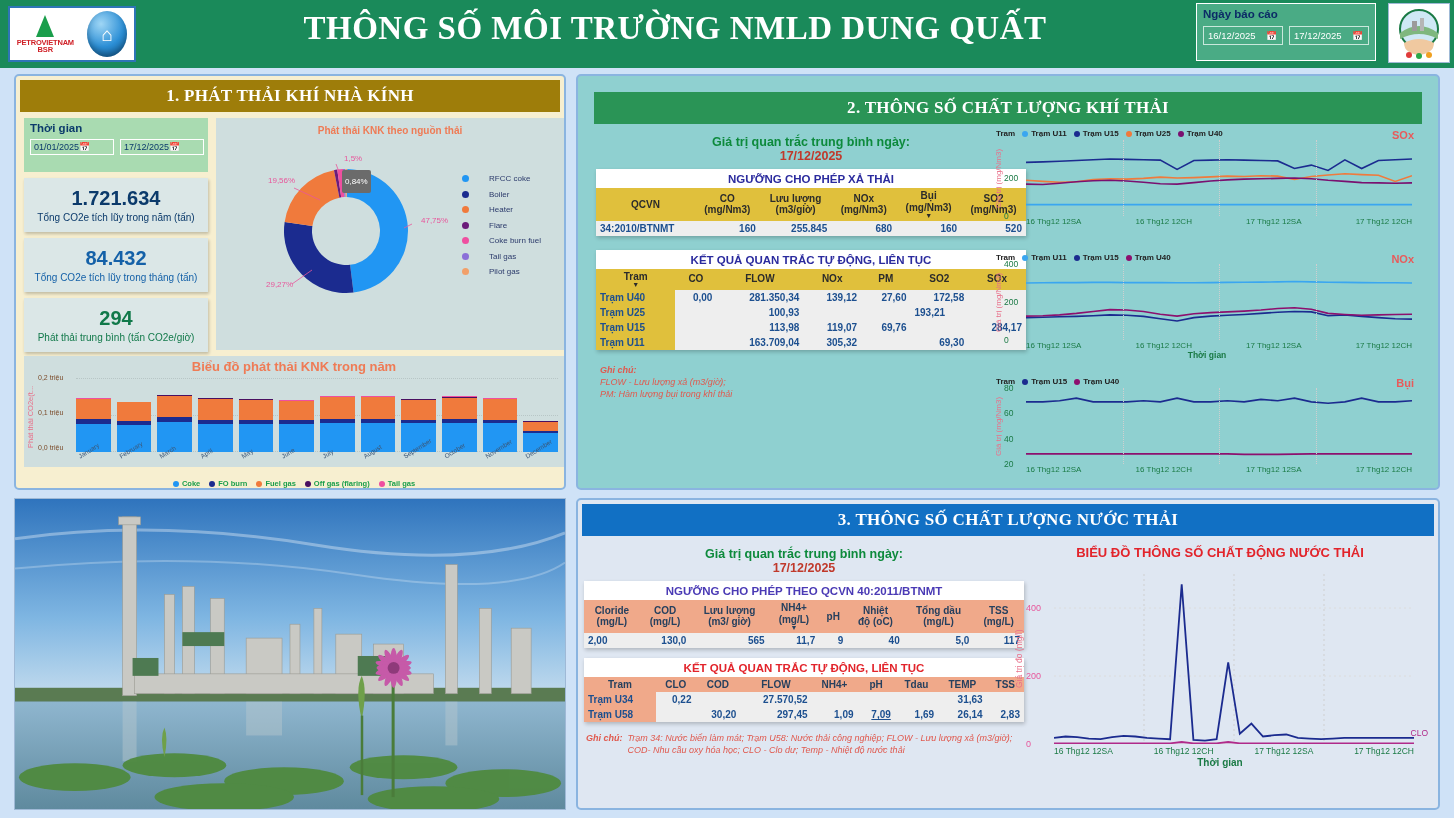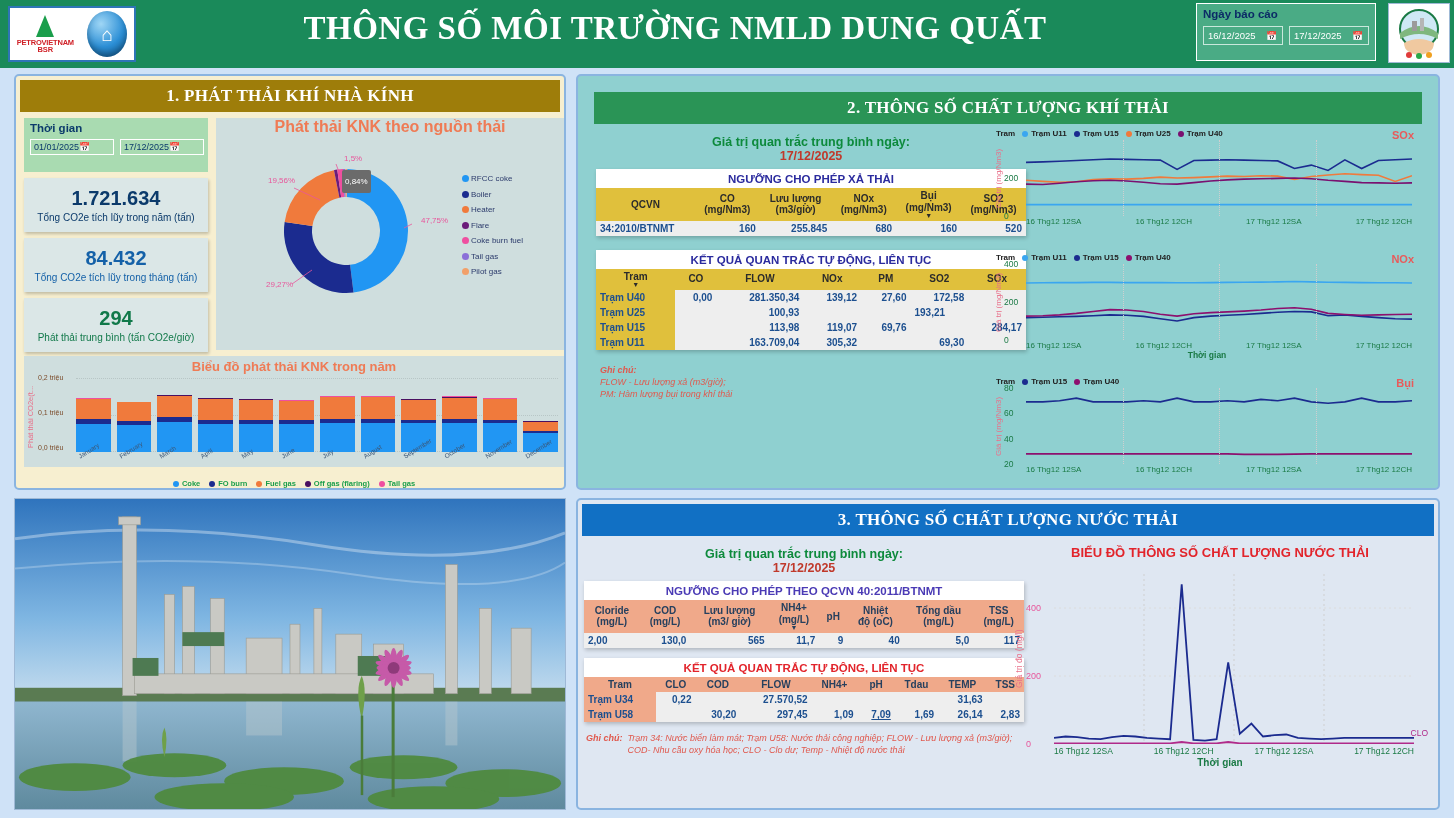--- a/index.html
+++ b/index.html
@@ -101,29 +101,30 @@
   #kpi1 { top: 62px; }  #kpi2 { top: 122px; } #kpi3 { top: 182px; }
   #kpi1 .kpi-val, #kpi1 .kpi-lbl { color: #0b3a6b; }
   #kpi2 .kpi-val, #kpi2 .kpi-lbl { color: #1461a8; }
   #kpi3 .kpi-val, #kpi3 .kpi-lbl { color: #11794a; }
 
   #donut-card {
     position: absolute; left: 196px; top: 2px; width: 348px; height: 232px;
     background: #cfdede;
   }
   #donut-title {
-    text-align: center; color: #ef7b55; font-size: 16px; font-weight: bold;
+    text-align: center; color: #ef7b55; font-size: 10px; font-weight: bold;
+    padding-top: 7px;
   }
   #donut-wrap { position: relative; width: 100%; height: 190px; }
   .donut-lbl { position: absolute; font-size: 8px; color: #e8569b; white-space: nowrap; }
   #donut-legend {
     position: absolute; right: 6px; top: 38px; width: 96px;
     display: flex; flex-direction: column; gap: 6.5px;
   }
-  .lg-item { display: flex; align-items: center; gap: 2px; font-size: 8px; color: #2b3a6b; }
+  .lg-item { display: flex; align-items: center; gap: 20px; font-size: 8px; color: #2b3a6b; }
   .lg-dot { width: 7px; height: 7px; border-radius: 50%; flex: none; }
 
   #bar-card {
     position: absolute; left: 4px; top: 240px; width: 540px; height: 111px;
     background: #cfdede;
   }
   #bar-title { text-align: center; color: #ef7b55; font-size: 13px; font-weight: bold; padding-top: 3px; }
   #bar-plot { position: relative; margin: 4px 6px 0 52px; height: 74px; }
   .bar-ylbl {
     position: absolute; left: -50px; top: 4px; height: 70px; width: 14px;
@@ -909,21 +910,21 @@
           </table>
       </div>
 
       <div style="margin-top:10px; padding-left:2px; display:flex; gap:5px;">
         <div class="note" style="font-weight:bold; white-space:nowrap;">Ghi chú:</div>
         <div class="note">Trạm 34: Nước biển làm mát; Trạm U58: Nước thải công nghiệp; FLOW - Lưu lượng xả (m3/giờ);  COD- Nhu cầu oxy hóa học; CLO - Clo dư; Temp - Nhiệt độ nước thải</div>
       </div>
     </div>
 
     <div id="w-chart">
-      <div id="w-title">BIỂU ĐỒ THÔNG SỐ CHẤT LƯỢNG NƯỚC THẢI</div>
+      <div id="w-title">BIỂU ĐỒ THÔNG SỐ CHẤT ĐỘNG NƯỚC THẢI</div>
       <div id="w-plot">
         <div id="w-ylbl">Giá trị đo (mg/l)</div>
         <svg id="w-svg" width="100%" height="170" preserveAspectRatio="none" viewBox="0 0 360 170">
             <line x1="90" x2="90" y1="0" y2="170" stroke="#cfcfcf" stroke-dasharray="2 3" stroke-width="1"></line>
             <line x1="180" x2="180" y1="0" y2="170" stroke="#cfcfcf" stroke-dasharray="2 3" stroke-width="1"></line>
             <line x1="270" x2="270" y1="0" y2="170" stroke="#cfcfcf" stroke-dasharray="2 3" stroke-width="1"></line>
             <line x1="0" x2="360" y1="34" y2="34" stroke="#dcdcdc" stroke-dasharray="2 3" stroke-width="1"></line>
             <line x1="0" x2="360" y1="102" y2="102" stroke="#dcdcdc" stroke-dasharray="2 3" stroke-width="1"></line>
             <line x1="0" x2="360" y1="170" y2="170" stroke="#dcdcdc" stroke-dasharray="2 3" stroke-width="1"></line>
             <polyline points="0.0,163.9 11.6,162.5 23.2,163.2 34.8,164.6 46.5,165.2 58.1,163.2 69.7,161.8 81.3,162.5 92.9,163.9 104.5,164.6 116.1,165.2 127.7,10.2 139.4,165.9 151.0,166.6 162.6,165.2 174.2,88.4 185.8,159.8 197.4,149.6 209.0,162.5 220.6,161.2 232.3,160.5 243.9,163.9 255.5,164.6 267.1,165.2 278.7,164.6 290.3,163.9 301.9,163.9 313.5,163.9 325.2,163.9 336.8,163.9 348.4,163.9 360.0,163.9" fill="none" stroke="#1b2b8f" stroke-width="1.8" vector-effect="non-scaling-stroke"></polyline>

